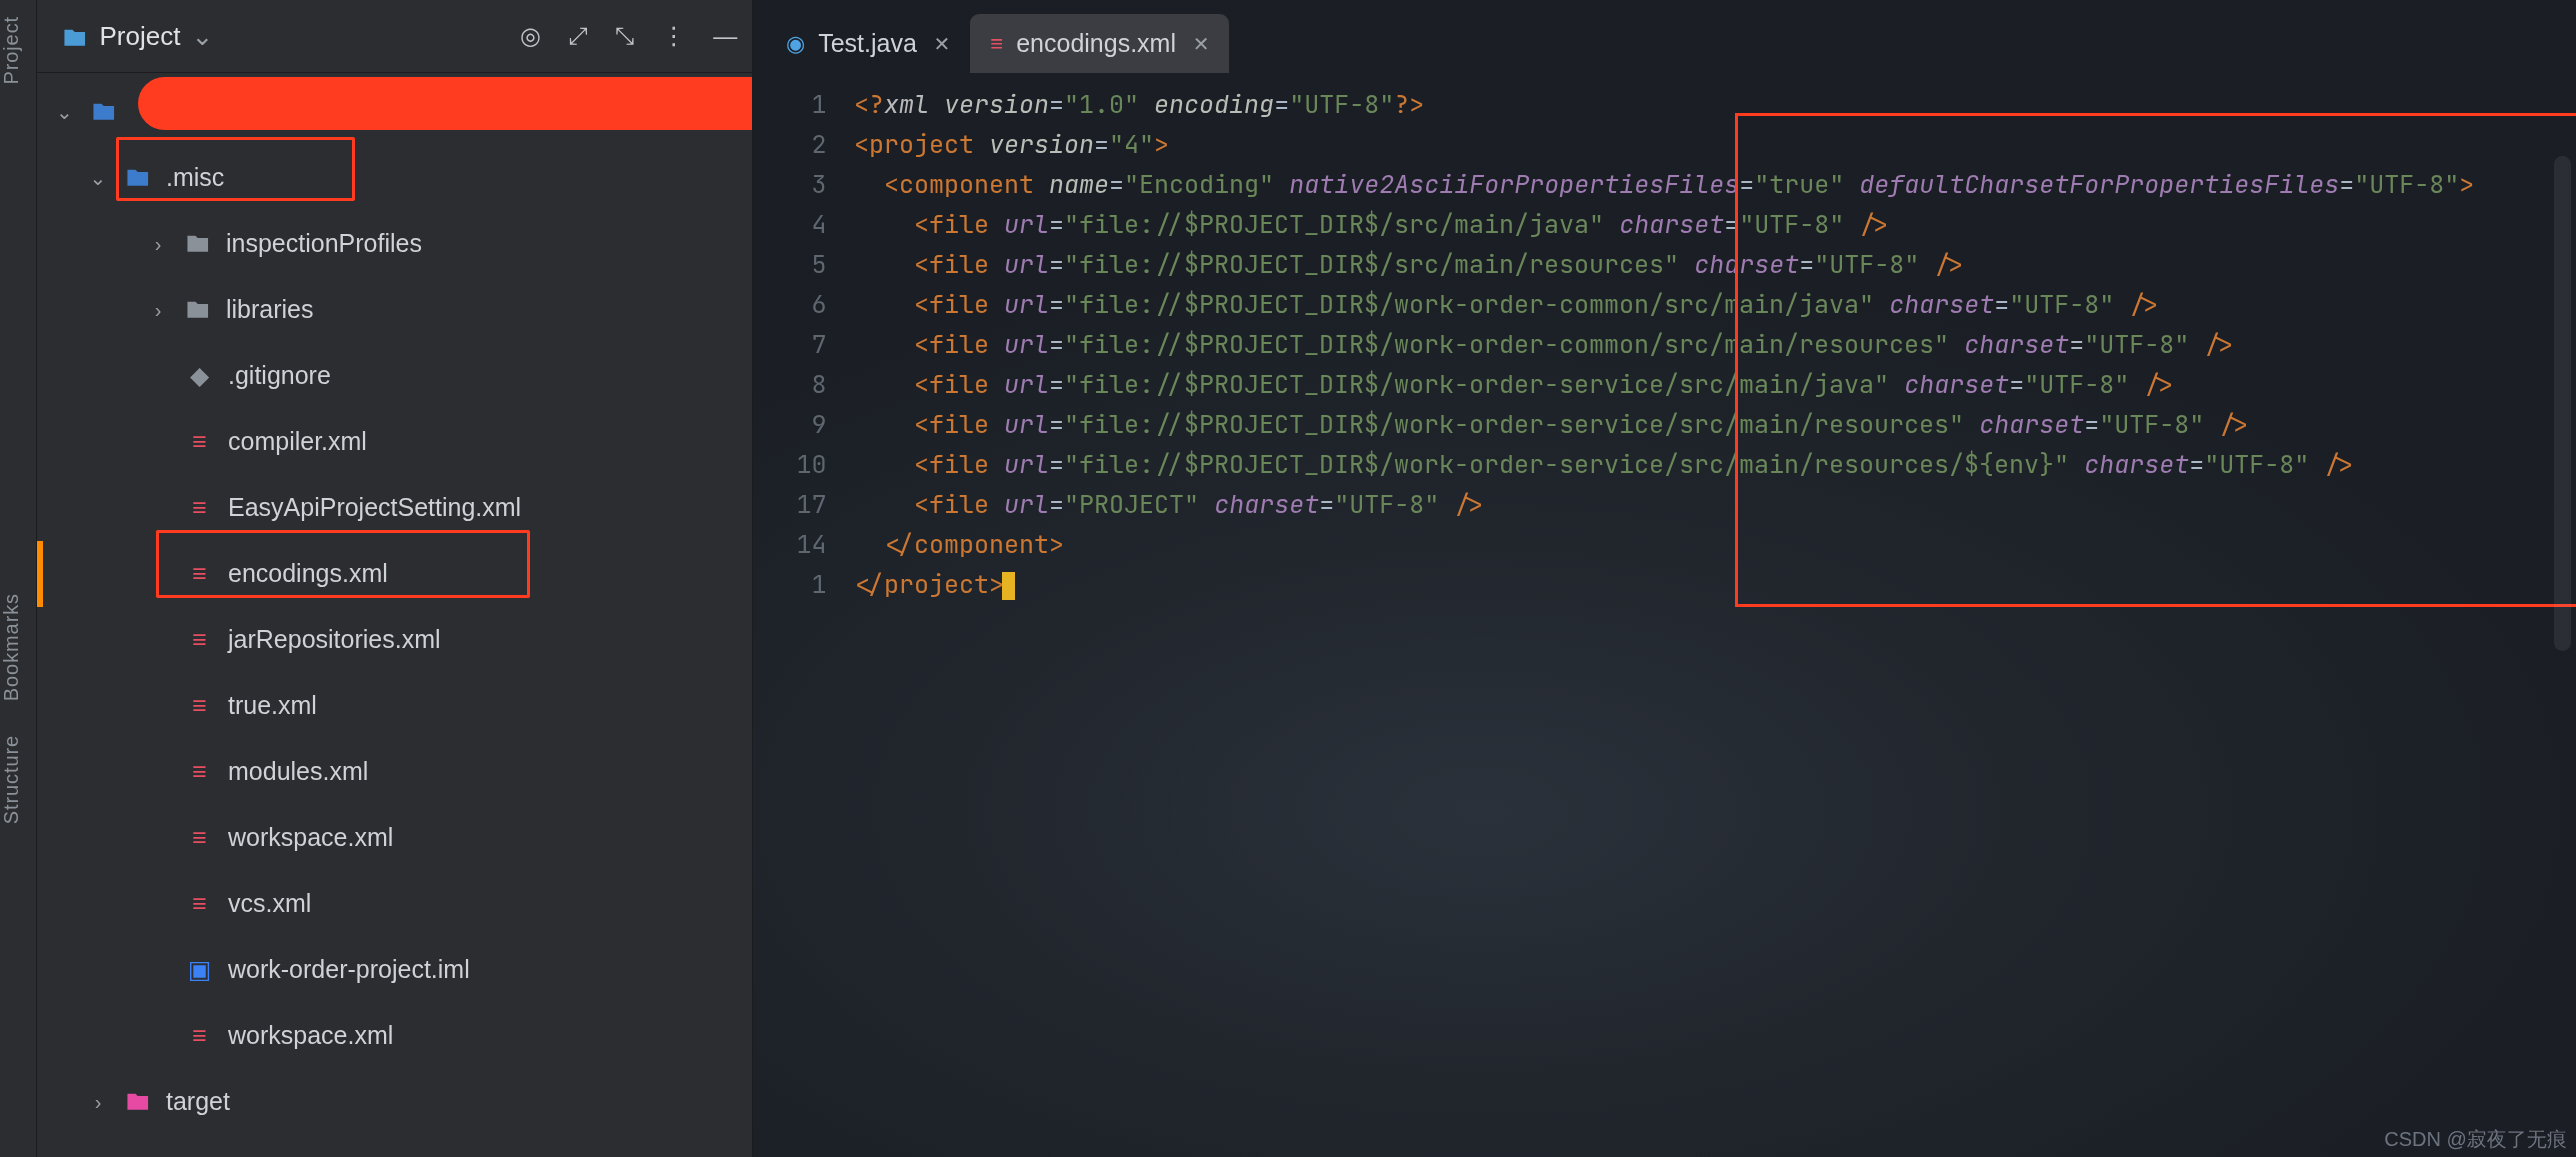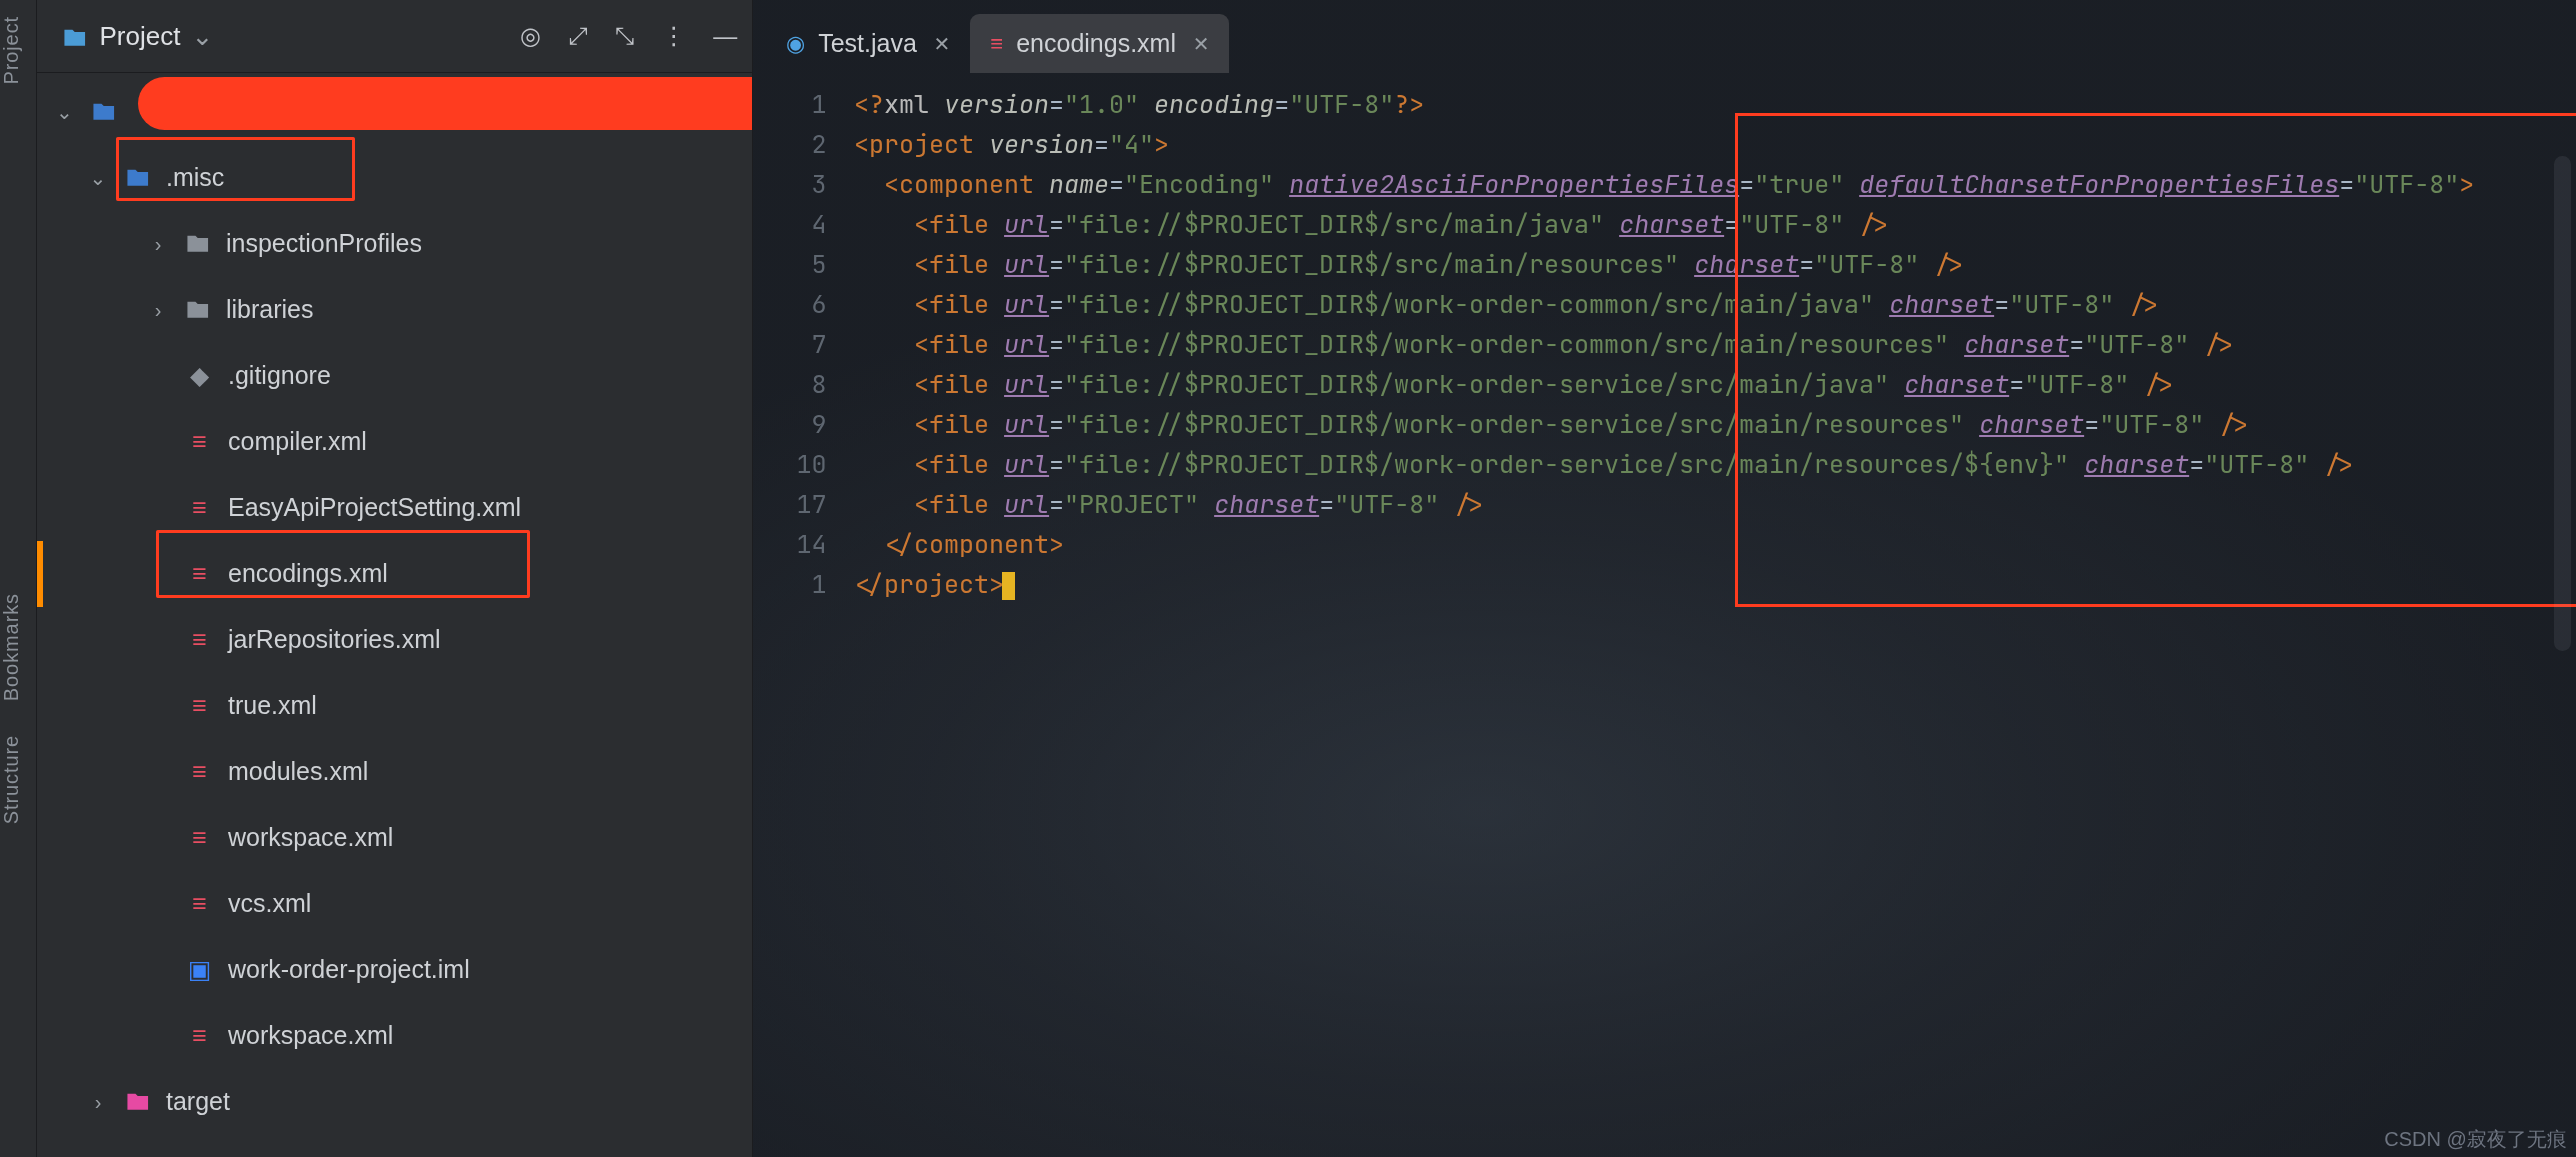--- a/index.html
+++ b/index.html
@@ -188,24 +188,24 @@
 .code-gutter div { height:40px; }
 .code-lines {
   flex:1;
   white-space:pre;
   color:#bfc7d5;
   position:relative;
 }
 .code-lines .ln { height:40px; }
 
 
-.pi   { color:#b9b9b9; }        
+.pi   { color:#b9b9b9; font-style:italic;}        
 .tago { color:#cc7832; }        
 .attr { color:#babdb6; font-style:italic;text-align:right; }   
-.attrk{ color:#9e7bb0; font-style:italic;text-decoration:underline;}    
+.attrk{ color:#9e7bb0; font-style:italic;}    
 .str  { color:#6a8759; }        
 .ang  { color:#cc7832; }
 .eq   { color:#a9b7c6;}
 .caret{
   display:inline-block;
   width:13px;height:27.5px;
   background:#e6b422;
   vertical-align:middle;
   margin-left:-1.8px;
 }

